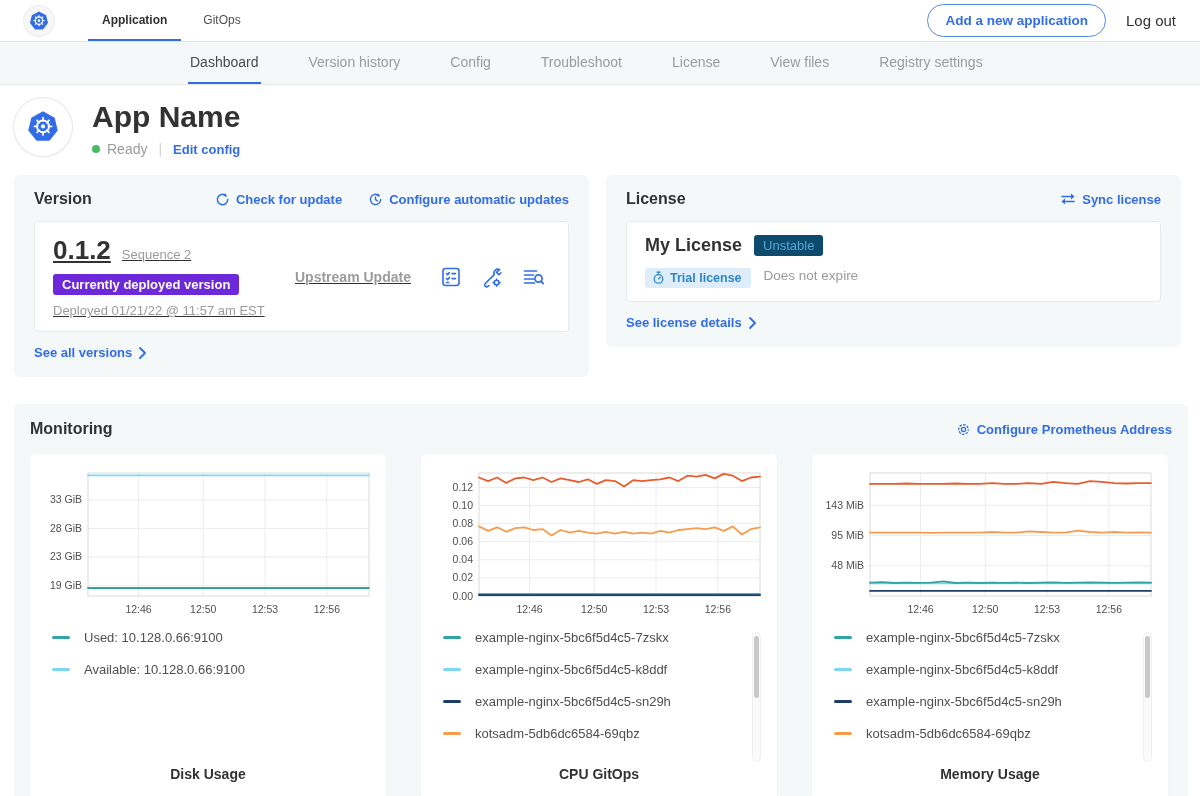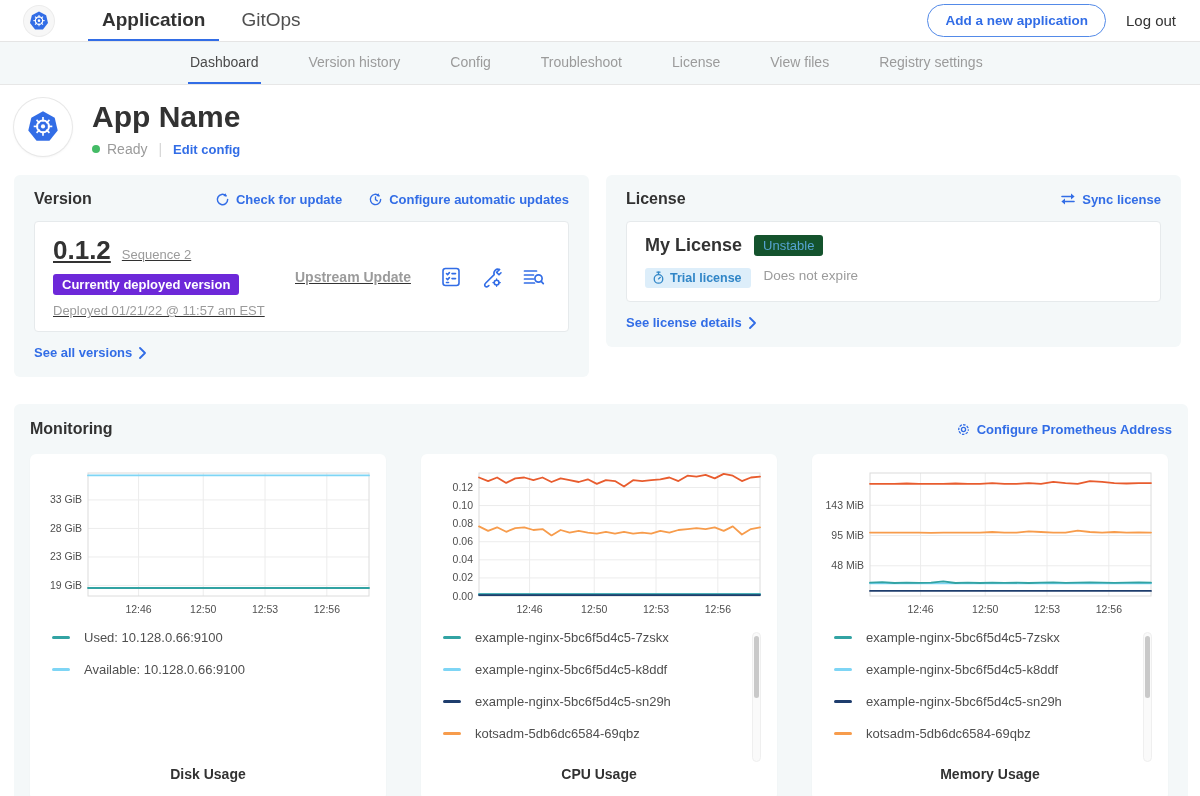--- a/index.html
+++ b/index.html
@@ -6,21 +6,21 @@
   html,body { width:1200px; height:796px; overflow:hidden; background:#fff;
     font-family:"Liberation Sans", sans-serif; color:#323232; }
 
   
   .topnav { height:42px; display:flex; align-items:stretch; padding:0 24px;
     border-bottom:1px solid #e5e5e5; background:#fff; }
   .logo-wrap { align-self:center; width:30px; height:30px; border-radius:50%;
     background:#f7f7f7; box-shadow:0 0 0 1px #ececec; display:flex; align-items:center;
     justify-content:center; margin-right:34px; cursor:pointer; }
   .nav-tabs { display:flex; align-items:stretch; gap:8px; }
-  .nav-tab { display:flex; align-items:center; padding:0 14px; font-size:19px;
+  .nav-tab { display:flex; align-items:center; padding:0 14px; font-size:12px;
     color:#4f4f4f; border-bottom:2px solid transparent; cursor:pointer; }
   .nav-tab.active { color:#323232; font-weight:700; border-bottom-color:#326de6; }
   .topnav-right { margin-left:auto; display:flex; align-items:center; gap:20px; }
   .add-app-btn { background:#fff; border:1px solid #538ae8; color:#326de6;
     font-weight:700; font-size:13.5px; padding:8px 17px; border-radius:18px;
     font-family:inherit; cursor:pointer; }
   .logout { font-size:15px; color:#323232; cursor:pointer; }
 
   
   .subnav { height:43px; background:#f4f8f9; border-bottom:1px solid #e7e7e7;
@@ -62,21 +62,21 @@
   .deployed-badge { display:inline-block; background:#6d28d9; color:#fff;
     font-size:13px; font-weight:700; padding:3px 9px; border-radius:3px; margin-top:8px; }
   .deployed-at { font-size:13px; color:#9b9b9b; margin-top:8px; }
   .version-source { flex:1; padding-left:30px; font-size:14px; font-weight:700; color:#9b9b9b; }
   .version-icons { display:flex; align-items:center; gap:17px; padding-right:4px; }
   .vicon { cursor:pointer; display:flex; }
   .see-link { margin-top:13px; }
 
   .license-inner .cust-row { display:flex; align-items:center; }
   .customer-name { font-size:18px; font-weight:700; color:#323232; }
-  .channel-badge { margin-left:12px; background:#14532d; color:#56a4d2;
+  .channel-badge { margin-left:12px; background:#0c4a6e; color:#56a4d2;
     font-size:13px; padding:3px 9px; border-radius:3px; }
   .lic-row2 { display:flex; align-items:flex-start; margin-top:12px; }
   .trial-badge { background:#ddeefa; color:#3186c7; font-size:12.5px; font-weight:700;
     padding:3px 9px 3px 7px; border-radius:3px; display:inline-flex; align-items:center; gap:5px; }
   .expiry { font-size:13.5px; color:#9b9b9b; margin-left:13px; }
 
   
   .monitoring { margin:27px 12px 0 14px; background:#f4f8f9; border-radius:6px;
     padding:16px 16px 12px; }
   .mon-head { display:flex; align-items:center; }
@@ -383,21 +383,21 @@
             <span class="legend-label">example-nginx-5bc6f5d4c5-sn29h</span>
           </div>
           <div class="legend-item">
             <span class="legend-dash" style="background: rgb(247, 156, 76);"></span>
             <span class="legend-label">kotsadm-5db6dc6584-69qbz</span>
           </div>
           <div class="legend-scrollbar">
             <div class="legend-thumb"></div>
           </div>
         </div>
-      <div class="chart-title">CPU Usage</div>
+      <div class="chart-title">CPU GitOps</div>
     </div>
     <div class="chart-card">
       <svg class="chart-svg" viewBox="0 0 332 152">
           <line x1="46" y1="39.271649484536084" x2="327" y2="39.271649484536084" stroke="#ececec"></line>
           <text x="40" y="42.771649484536084" text-anchor="end" font-size="10.5" fill="#4f4f4f">143 MiB</text>
           <line x1="46" y1="69.51443298969072" x2="327" y2="69.51443298969072" stroke="#ececec"></line>
           <text x="40" y="73.01443298969072" text-anchor="end" font-size="10.5" fill="#4f4f4f">95 MiB</text>
           <line x1="46" y1="99.75721649484535" x2="327" y2="99.75721649484535" stroke="#ececec"></line>
           <text x="40" y="103.25721649484535" text-anchor="end" font-size="10.5" fill="#4f4f4f">48 MiB</text>
           <line x1="96.58" y1="7" x2="96.58" y2="130" stroke="#ececec"></line>

